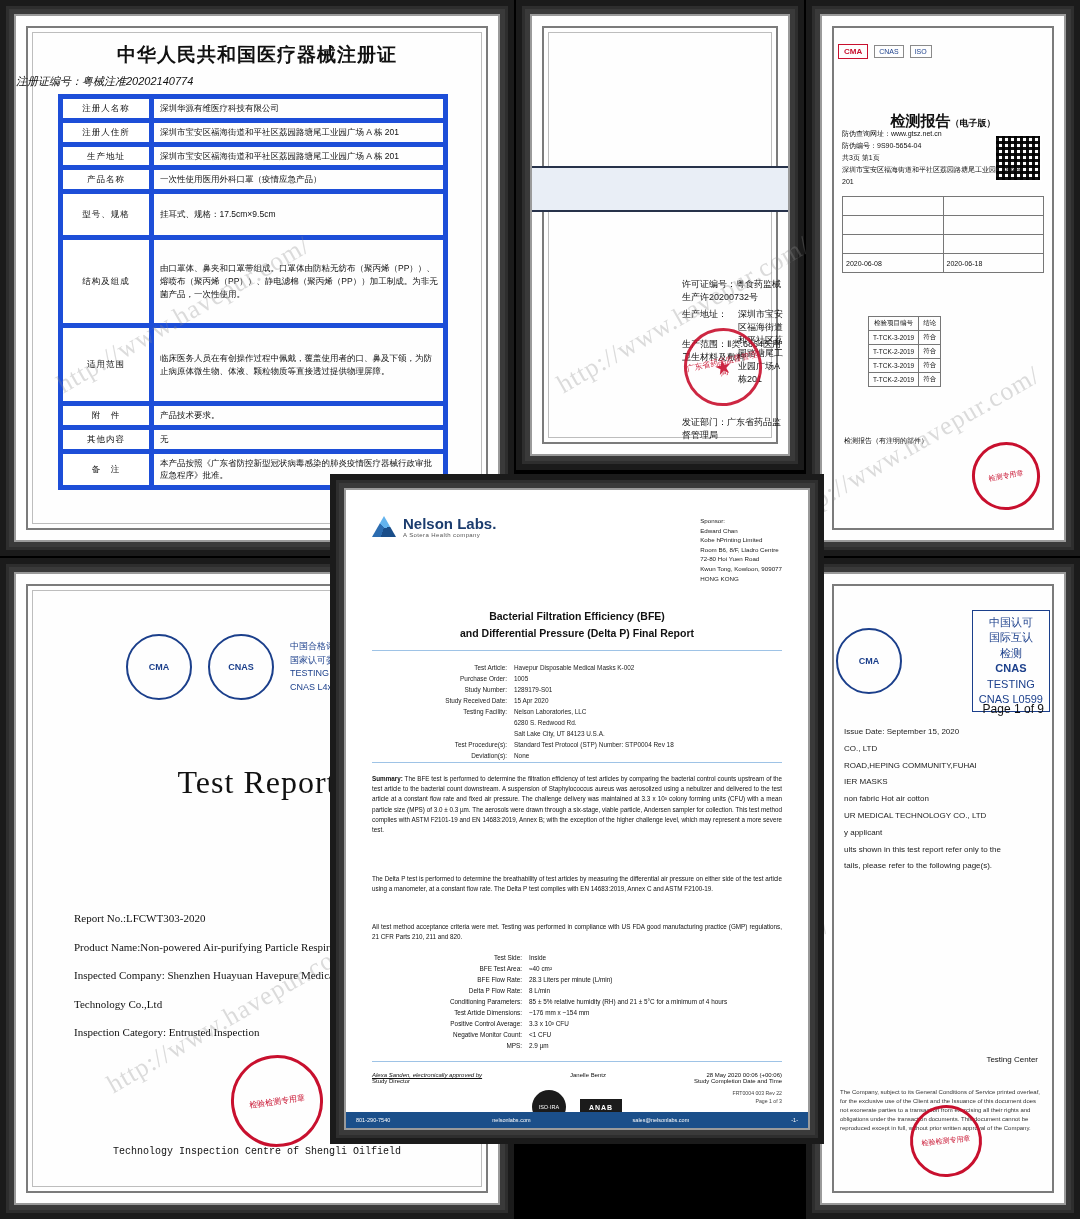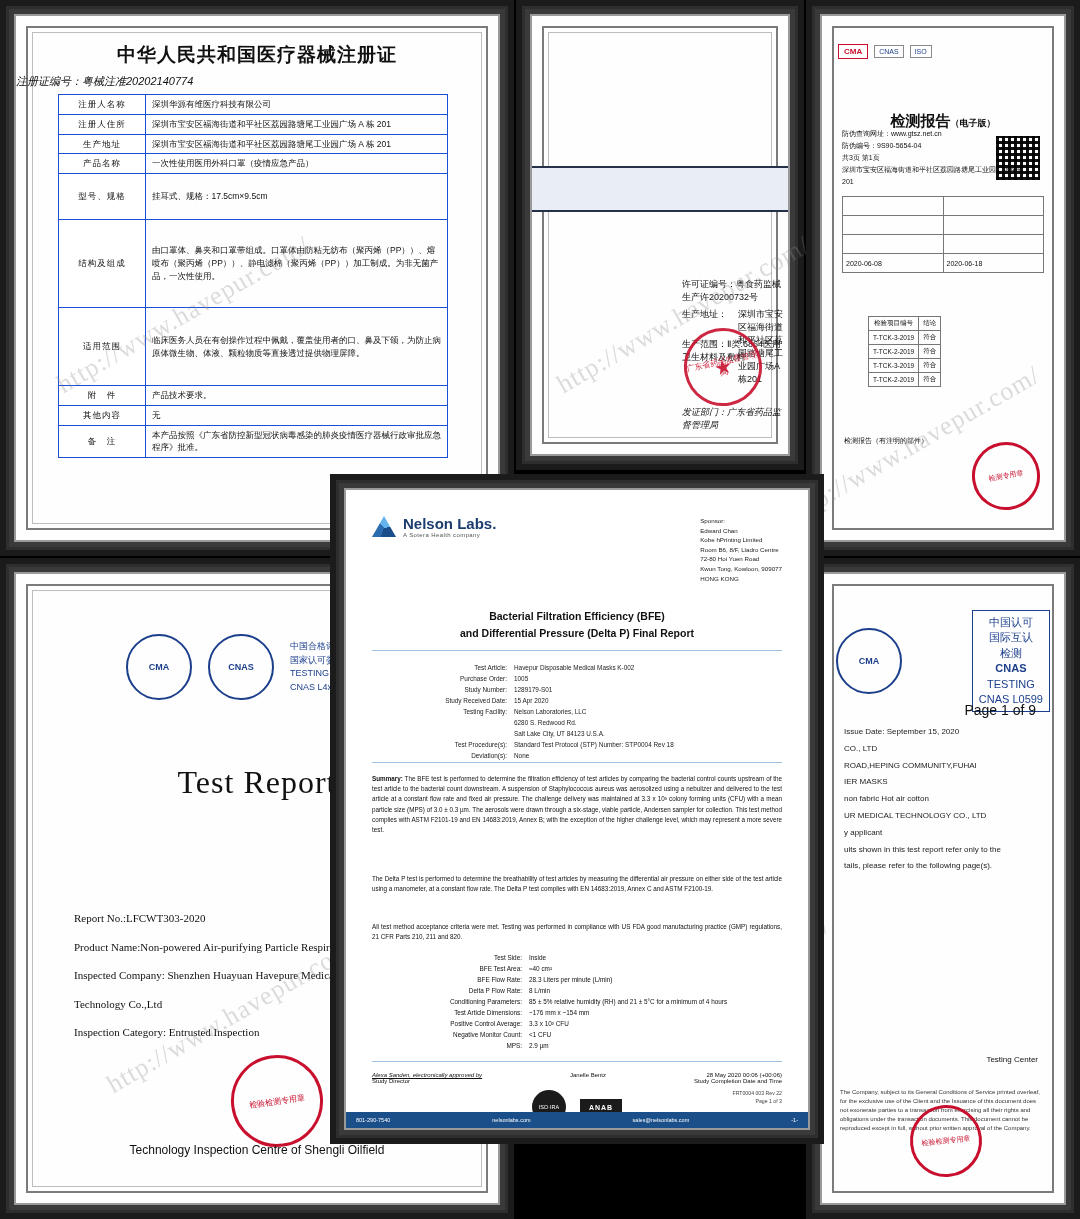--- a/index.html
+++ b/index.html
@@ -19,21 +19,21 @@
   
   .wm{position:absolute;color:rgba(140,140,140,.30);font-size:22px;white-space:nowrap;
       transform:rotate(-30deg);pointer-events:none;font-family:"Liberation Serif",serif;letter-spacing:1px;}
 
   
   #doc1{left:0;top:0;width:514px;height:556px;}
   .d1-title{position:absolute;top:26px;left:0;right:0;text-align:center;font-size:19px;font-weight:bold;
             font-family:"Liberation Serif",serif;letter-spacing:1px;}
   .d1-sub{position:absolute;top:58px;left:0;right:0;text-align:left;font-size:11px;font-style:italic;}
   .d1-table{position:absolute;left:42px;top:78px;width:390px;border:1px solid #555;border-collapse:collapse;font-size:8.5px;}
-  .d1-table td{border:1px solid #1d4ed8;padding:3px 4px;vertical-align:middle;line-height:1.5;}
+  .d1-table td{border:5px solid #1d4ed8;padding:3px 4px;vertical-align:middle;line-height:1.5;}
   .d1-table td.lbl{width:78px;text-align:center;letter-spacing:1px;background:#fff;}
   .d1-table td.val{padding-left:6px;}
 
   
   #doc2{left:516px;top:0;width:288px;height:470px;}
   .d2-band{position:absolute;left:0;right:0;top:150px;height:42px;background:#e9eef6;border-top:2px solid #27324a;border-bottom:2px solid #27324a;}
   .d2-title{position:absolute;left:0;right:0;top:198px;text-align:center;font-size:26px;font-weight:bold;
             font-family:"Liberation Serif",serif;color:#111;}
   .d2-line{position:absolute;font-size:9px;}
   .d2-seal{position:absolute;right:26px;bottom:48px;width:72px;height:72px;border:3px solid #c8102e;border-radius:50%;
@@ -62,21 +62,21 @@
 
   
   #doc4{left:0;top:558px;width:514px;height:661px;}
   .d4-seals{position:absolute;left:110px;top:60px;display:flex;gap:16px;align-items:center;}
   .cnas-circle{width:62px;height:62px;border:2px solid #1b3f8b;border-radius:50%;color:#1b3f8b;font-size:9px;
                display:flex;align-items:center;justify-content:center;font-weight:bold;}
   .cma-mark{color:#1b3f8b;font-size:9px;line-height:1.5;}
   .d4-title{position:absolute;left:0;right:0;top:190px;text-align:center;font-size:32px;
             font-family:"Liberation Serif",serif;color:#111;letter-spacing:1px;}
   .d4-lines{position:absolute;left:58px;top:330px;font-size:11px;line-height:2.6;font-family:"Liberation Serif",serif;}
-  .d4-foot{position:absolute;left:0;right:0;bottom:46px;text-align:center;font-size:12px;font-family:Liberation Sans, sans-serif;}
+  .d4-foot{position:absolute;left:0;right:0;bottom:46px;text-align:center;font-size:10px;font-family:Liberation Mono, monospace;}
   .d4-seal{position:absolute;left:215px;bottom:56px;width:86px;height:86px;border:3px solid #c8102e;border-radius:50%;
            color:#c8102e;font-size:8px;display:flex;align-items:center;justify-content:center;text-align:center;transform:rotate(-8deg);}
 
   
   #doc5{left:806px;top:558px;width:274px;height:661px;}
   .d5-logos{position:absolute;left:14px;right:14px;top:36px;display:flex;justify-content:space-between;align-items:center;}
   .cnas-box{border:1px solid #1b3f8b;color:#1b3f8b;font-size:11px;text-align:center;padding:4px 6px;line-height:1.4;}
   .d5-body{position:absolute;left:22px;right:18px;top:150px;font-size:8px;line-height:2.1;color:#222;}
   .d5-foot{position:absolute;left:18px;right:18px;bottom:70px;font-size:6px;line-height:1.5;color:#333;}
   .d5-seal{position:absolute;left:88px;bottom:26px;width:66px;height:66px;border:3px solid #c8102e;border-radius:50%;
@@ -181,21 +181,21 @@
       <div class="frame2">
         <div class="paper">
           <div class="inner-border"></div>
           <div class="inner-border2"></div>
           <div class="d2-band"></div>
           <div id="d2-lines">
               <div class="d2-line" style="left: 150px; top: 262px;">许可证编号：粤食药监械生产许20200732号</div>
               <div class="d2-line" style="left: 150px; top: 292px;">生产地址：</div>
               <div class="d2-line" style="left: 206px; top: 292px;">深圳市宝安区福海街道和平社区荔园路塘尾工业园广场A栋201</div>
               <div class="d2-line" style="left: 150px; top: 322px;">生产范围：Ⅱ类:6864医用卫生材料及敷料</div>
-              <div class="d2-line" style="left: 150px; top: 390px; font-style: italic;">发证部门：广东省药品监督管理局</div>
+              <div class="d2-line" style="left: 150px; top: 400px;">发证部门：广东省药品监督管理局</div>
             </div>
           <div class="d2-seal">
             <span>广东省药品监督管理局</span>
             <span class="d2-star">★</span>
           </div>
         </div>
       </div>
     </div>
   </div>
 
@@ -319,21 +319,21 @@
             <div>Issue Date: September 15, 2020</div>
             <div>CO., LTD</div>
             <div>ROAD,HEPING COMMUNITY,FUHAI</div>
             <div>IER MASKS</div>
             <div>non fabric Hot air cotton</div>
             <div>UR MEDICAL TECHNOLOGY CO., LTD</div>
             <div>y applicant</div>
             <div>ults shown in this test report refer only to the</div>
             <div>tails, please refer to the following page(s).</div>
           </div>
-          <div style="position:absolute;right:28px;top:128px;font-size:14px">Page 1 of 9</div>
+          <div style="position:absolute;right:20px;top:128px;font-size:12px">Page 1 of 9</div>
           <div style="position:absolute;right:26px;bottom:139px;font-size:8px">Testing Center</div>
           <div class="d5-foot">The Company, subject to its General Conditions of Service printed overleaf, for the exclusive use of the Client and the Issuance of this document does not exonerate parties to a transaction from exercising all their rights and obligations under the transaction documents. This document cannot be reproduced except in full, without prior written approval of the Company.</div>
           <div class="d5-seal">
             <span>检验检测专用章</span>
           </div>
         </div>
       </div>
     </div>
   </div>
 

